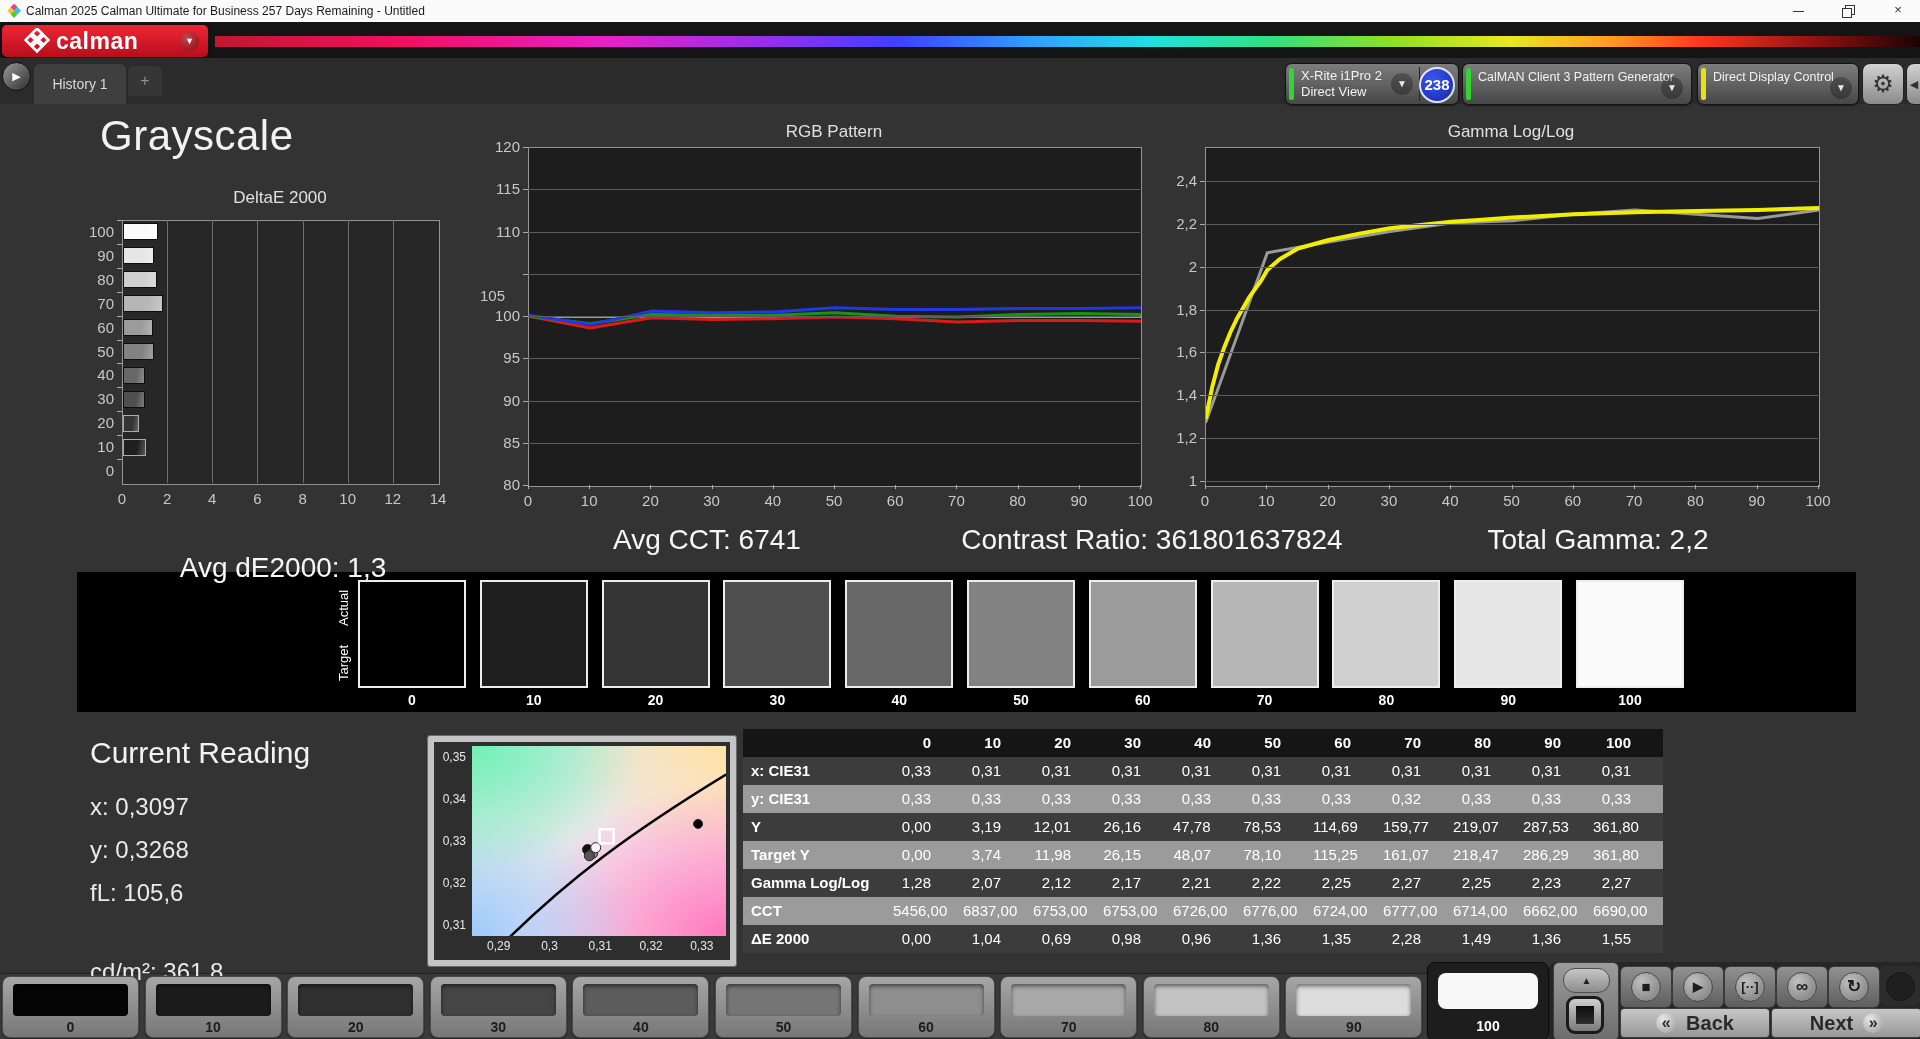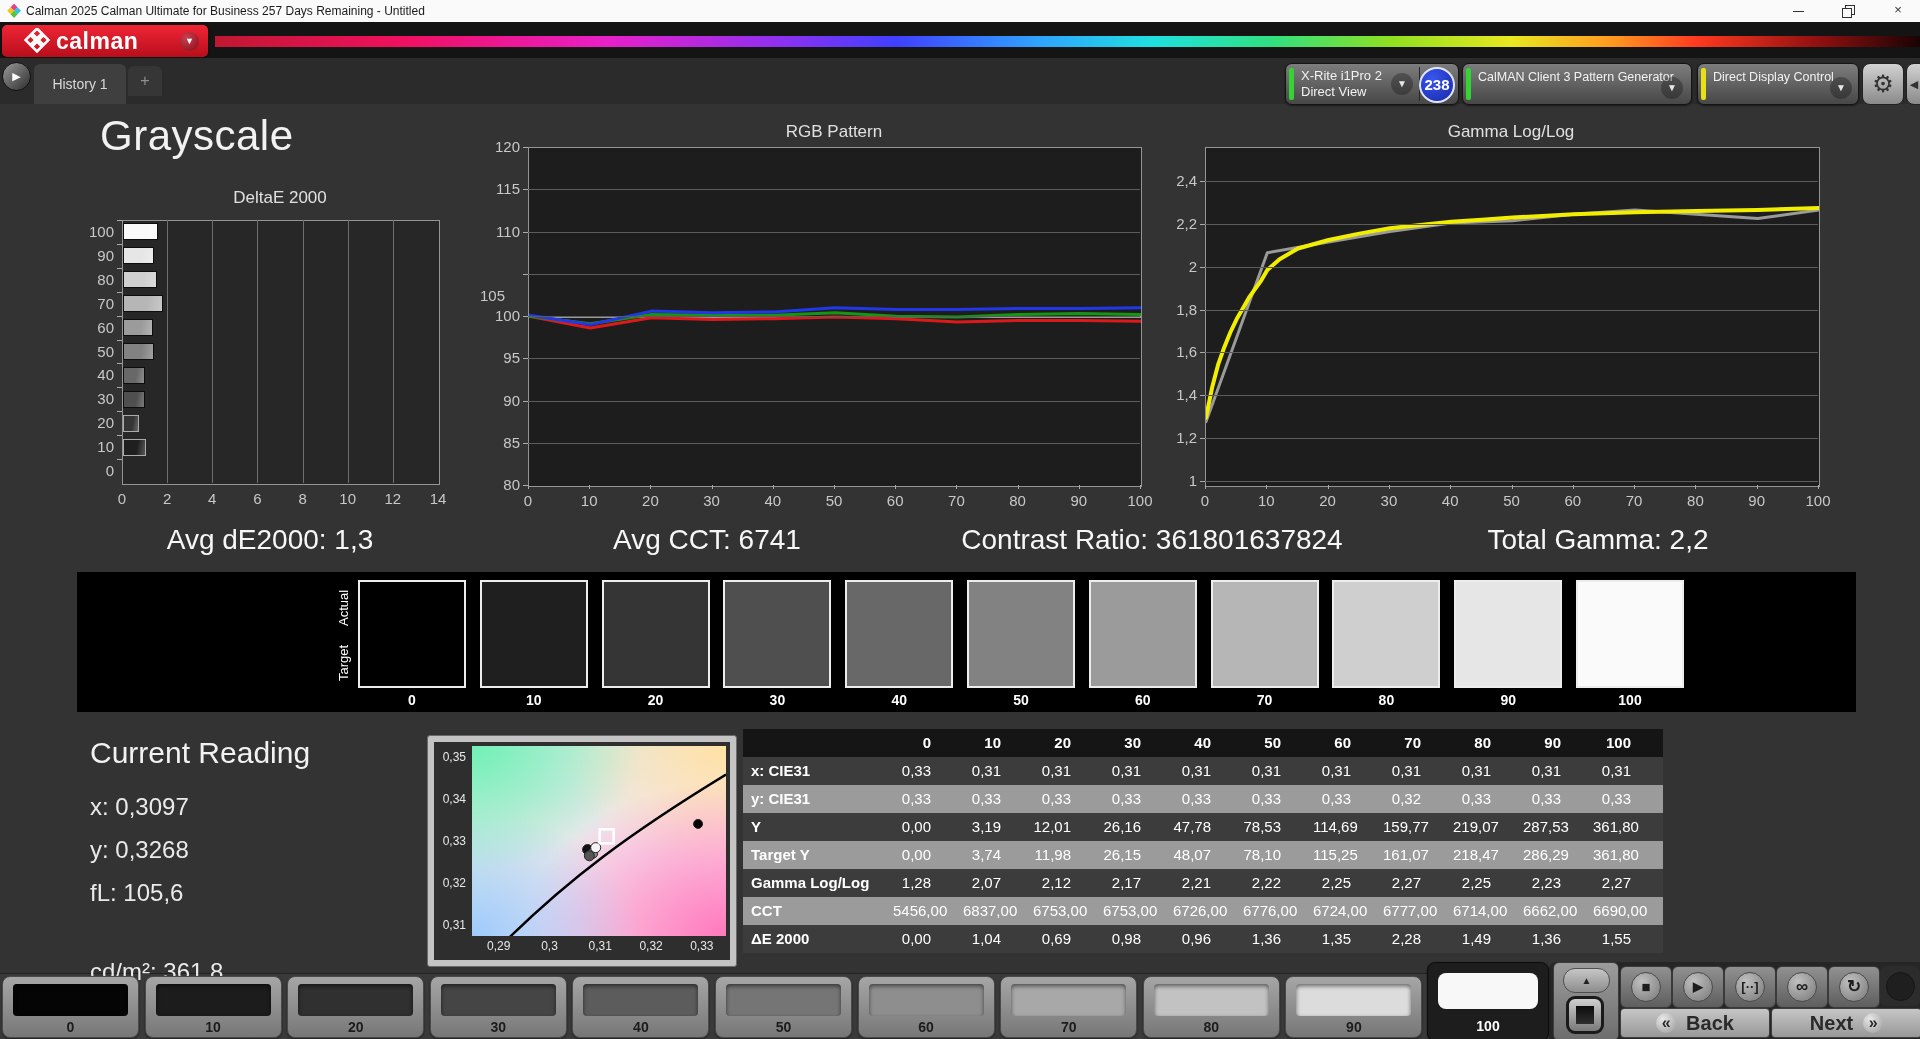--- a/index.html
+++ b/index.html
@@ -374,21 +374,21 @@
     <div class="tick" style="left: 1557.8px; top: 492px; width: 30px; text-align: center;">60</div>
     <div style="position: absolute; left: 1572.8px; top: 485px; width: 1px; height: 4px; background: rgb(170, 170, 170);"></div>
     <div class="tick" style="left: 1619.1px; top: 492px; width: 30px; text-align: center;">70</div>
     <div style="position: absolute; left: 1634.1px; top: 485px; width: 1px; height: 4px; background: rgb(170, 170, 170);"></div>
     <div class="tick" style="left: 1680.4px; top: 492px; width: 30px; text-align: center;">80</div>
     <div style="position: absolute; left: 1695.4px; top: 485px; width: 1px; height: 4px; background: rgb(170, 170, 170);"></div>
     <div class="tick" style="left: 1741.7px; top: 492px; width: 30px; text-align: center;">90</div>
     <div style="position: absolute; left: 1756.7px; top: 485px; width: 1px; height: 4px; background: rgb(170, 170, 170);"></div>
     <div class="tick" style="left: 1803px; top: 492px; width: 30px; text-align: center;">100</div>
     <div style="position: absolute; left: 1818px; top: 485px; width: 1px; height: 4px; background: rgb(170, 170, 170);"></div>
-    <div class="stat" style="left: 110px; width: 320px;">Avg dE2000: 1,3</div>
+    <div class="stat" style="left: 123px; width: 320px; margin-top: 28px;">Avg dE2000: 1,3</div>
     <div class="stat" style="left: 507px; width: 400px;">Avg CCT: 6741</div>
     <div class="stat" style="left: 892px; width: 520px;">Contrast Ratio: 361801637824</div>
     <div class="stat" style="left: 1398px; width: 400px;">Total Gamma: 2,2</div>
     <div class="rotlab" style="top: 581px;">Actual</div>
     <div class="rotlab" style="top: 636px;">Target</div>
     <div class="gsq" style="left: 358px; background: rgb(0, 0, 0);"></div>
     <div class="gsqlab" style="left: 356px;">0</div>
     <div class="gsq" style="left: 479.8px; background: rgb(31, 31, 31);"></div>
     <div class="gsqlab" style="left: 477.8px;">10</div>
     <div class="gsq" style="left: 601.6px; background: rgb(53, 53, 53);"></div>
@@ -450,21 +450,21 @@
     <div class="tbl-cell" style="left: 1383px; top: 785px; width: 54px; padding-right: 16px; text-align: right; background: transparent;">0,32</div>
     <div class="tbl-cell" style="left: 1453px; top: 785px; width: 54px; padding-right: 16px; text-align: right; background: transparent;">0,33</div>
     <div class="tbl-cell" style="left: 1523px; top: 785px; width: 54px; padding-right: 16px; text-align: right; background: transparent;">0,33</div>
     <div class="tbl-cell" style="left: 1593px; top: 785px; width: 54px; padding-right: 16px; text-align: right; background: transparent;">0,33</div>
     <div class="tbl-cell" style="left: 743px; top: 813px; width: 920px; background: rgb(60, 60, 60);"></div>
     <div class="tbl-cell" style="left: 743px; top: 813px; width: 150px; padding-left: 8px; font-weight: bold; background: transparent;">Y</div>
     <div class="tbl-cell" style="left: 893px; top: 813px; width: 54px; padding-right: 16px; text-align: right; background: transparent;">0,00</div>
     <div class="tbl-cell" style="left: 963px; top: 813px; width: 54px; padding-right: 16px; text-align: right; background: transparent;">3,19</div>
     <div class="tbl-cell" style="left: 1033px; top: 813px; width: 54px; padding-right: 16px; text-align: right; background: transparent;">12,01</div>
     <div class="tbl-cell" style="left: 1103px; top: 813px; width: 54px; padding-right: 16px; text-align: right; background: transparent;">26,16</div>
-    <div class="tbl-cell" style="left: 1173px; top: 813px; width: 54px; padding-right: 16px; text-align: right; background: transparent;">47,78</div>
+    <div class="tbl-cell" style="left: 1173px; top: 813px; width: 54px; padding-right: 16px; background: transparent;">47,78</div>
     <div class="tbl-cell" style="left: 1243px; top: 813px; width: 54px; padding-right: 16px; text-align: right; background: transparent;">78,53</div>
     <div class="tbl-cell" style="left: 1313px; top: 813px; width: 54px; padding-right: 16px; text-align: right; background: transparent;">114,69</div>
     <div class="tbl-cell" style="left: 1383px; top: 813px; width: 54px; padding-right: 16px; text-align: right; background: transparent;">159,77</div>
     <div class="tbl-cell" style="left: 1453px; top: 813px; width: 54px; padding-right: 16px; text-align: right; background: transparent;">219,07</div>
     <div class="tbl-cell" style="left: 1523px; top: 813px; width: 54px; padding-right: 16px; text-align: right; background: transparent;">287,53</div>
     <div class="tbl-cell" style="left: 1593px; top: 813px; width: 54px; padding-right: 16px; text-align: right; background: transparent;">361,80</div>
     <div class="tbl-cell" style="left: 743px; top: 841px; width: 920px; background: rgb(155, 155, 155);"></div>
     <div class="tbl-cell" style="left: 743px; top: 841px; width: 150px; padding-left: 8px; font-weight: bold; background: transparent;">Target Y</div>
     <div class="tbl-cell" style="left: 893px; top: 841px; width: 54px; padding-right: 16px; text-align: right; background: transparent;">0,00</div>
     <div class="tbl-cell" style="left: 963px; top: 841px; width: 54px; padding-right: 16px; text-align: right; background: transparent;">3,74</div>

